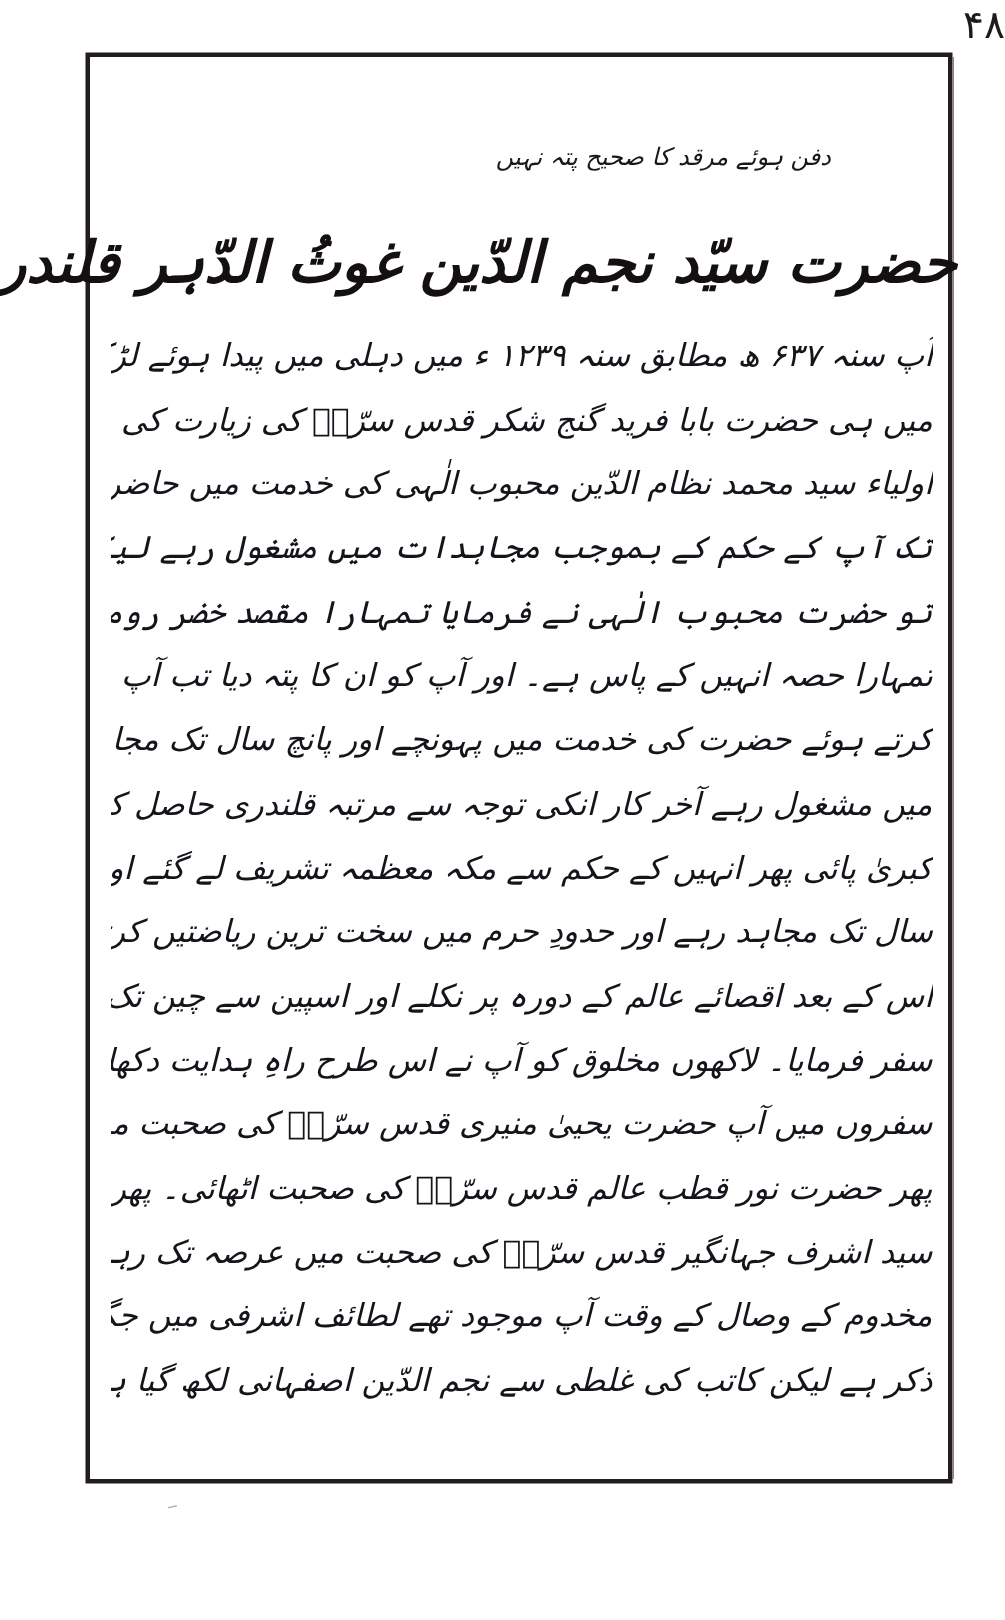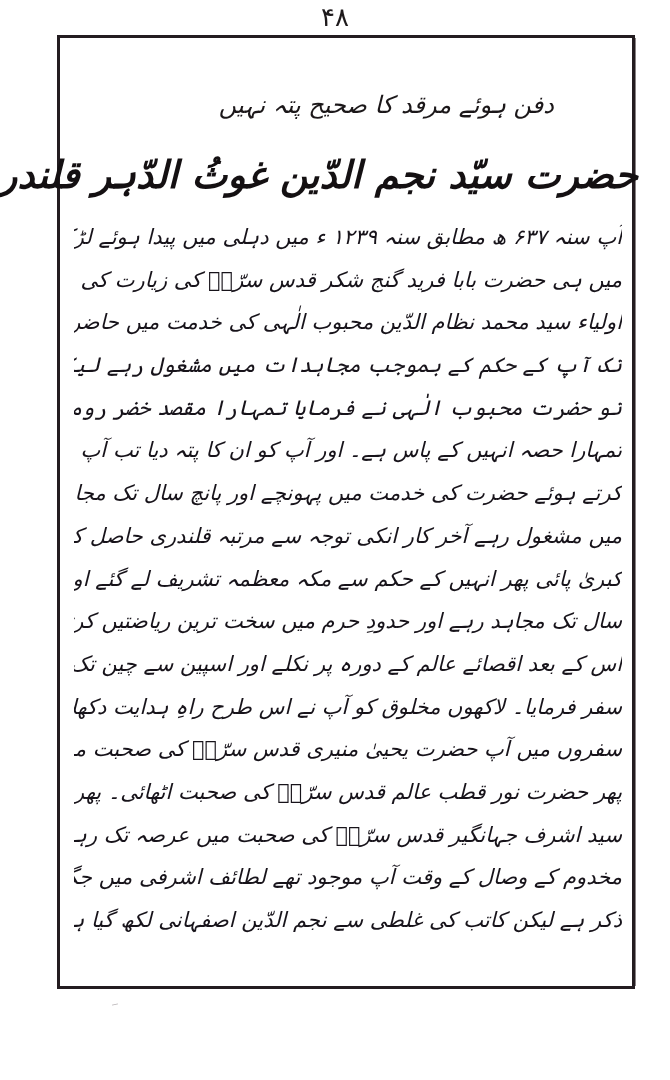--- a/index.html
+++ b/index.html
@@ -13,21 +13,20 @@
     position: relative;
     overflow: hidden;
     font-family: "DejaVu Sans", sans-serif;
     color: #1a1718;
   }
   .page-number {
     position: absolute;
     top: 2px;
     left: 0;
     width: 670px;
-    text-align: center;
     font-size: 26px;
     line-height: 30px;
     color: #1e1a1c;
     direction: rtl;
   }
   .frame {
     position: absolute;
     left: 57px;
     top: 35px;
     width: 572px;
@@ -41,21 +40,21 @@
     top: 0;
     width: 1px;
     height: 100%;
     background: #8a8486;
   }
   .subtitle {
     position: absolute;
     top: 52px;
     right: 78px;
     direction: rtl;
-    font-size: 24px;
+    font-size: 16px;
     line-height: 30px;
     font-style: italic;
     color: #1b1719;
     white-space: nowrap;
   }
   .title {
     position: absolute;
     top: 107px;
     left: 0;
     width: 578px;

